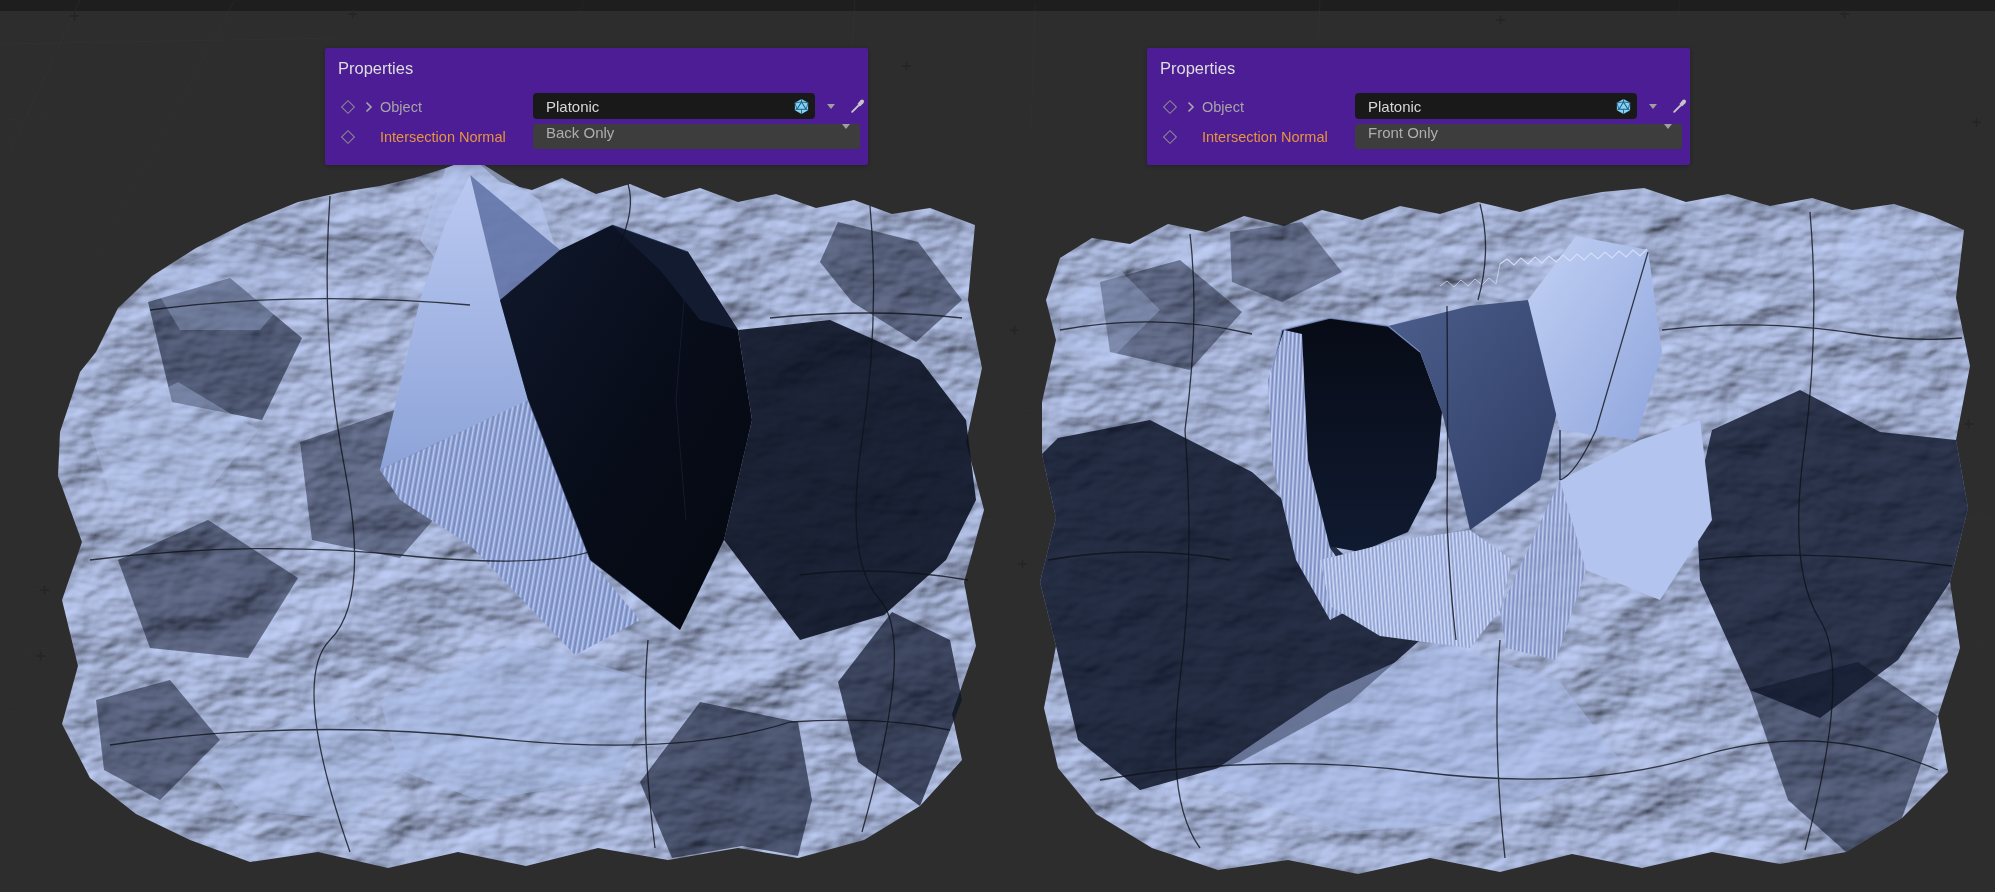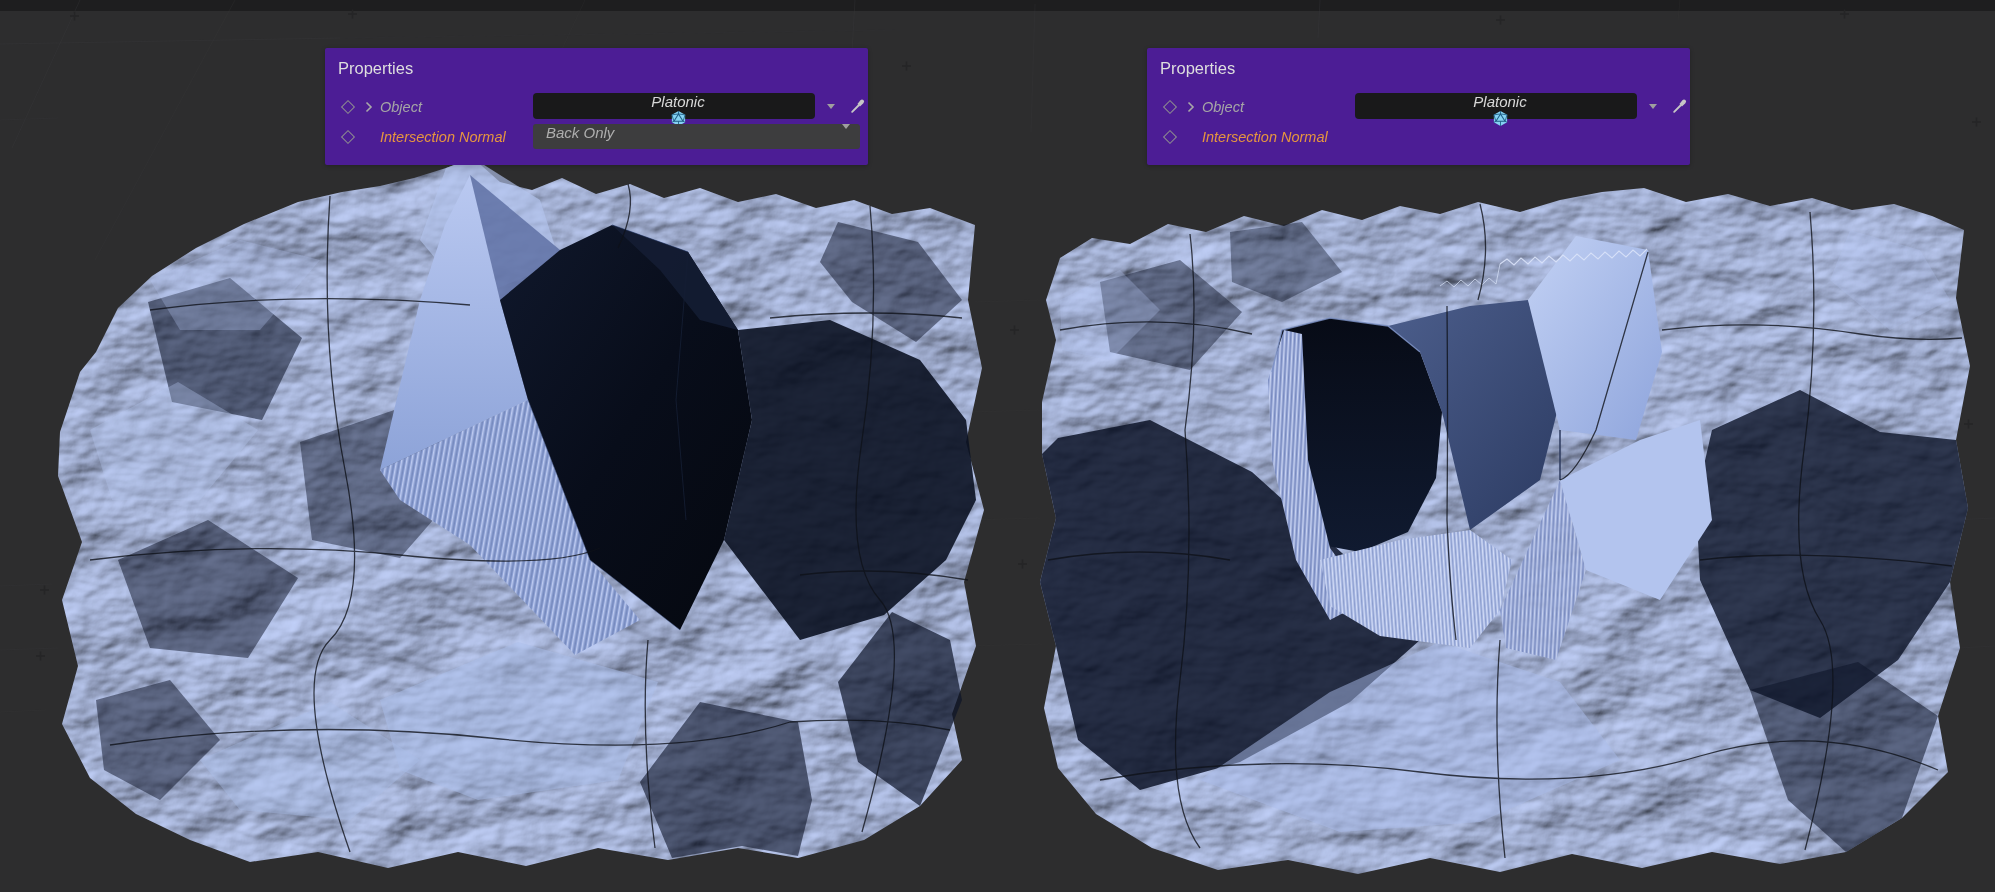--- a/index.html
+++ b/index.html
@@ -9,33 +9,33 @@
   }
   .scene-svg{position:absolute;left:0;top:0;}
   
   .panel{
     position:absolute;top:48px;width:543px;height:117px;
     background:#4c1d95;border-radius:2px;box-sizing:border-box;
     padding:9px 0 0 13px;z-index:10;
     box-shadow:0 1px 4px rgba(0,0,0,.25);
   }
   .panel-title{height:22px;line-height:22px;font-size:16.5px;color:#dedede;margin-bottom:14px;}
-  .prow{height:27px;position:relative;display:flex;align-items:center;margin-bottom:3px;font-style:italic;}
+  .prow{height:27px;position:relative;display:flex;align-items:center;margin-bottom:3px;}
   .diamond{
     width:8px;height:8px;border:1.4px solid #8f8f8f;transform:rotate(45deg);
     margin:0 12px 0 5px;flex:0 0 auto;background:transparent;
   }
   .chev{width:8px;height:12px;margin-right:7px;flex:0 0 auto;}
   .plabel{font-size:14.5px;white-space:nowrap;}
   .plabel.gray{color:#a6a6a6;}
   .plabel.orange{color:#e6953f;}
   .obj-field{
     position:absolute;left:195px;top:0;width:282px;height:26px;
     background:#19191a;border-radius:4px;display:flex;align-items:center;
-    padding:0 5px 0 13px;box-sizing:border-box;cursor:default;flex-direction:column;
+    padding:0 5px 0 13px;box-sizing:border-box;cursor:default;
   }
   .obj-field .ftext{font-size:15px;color:#d8d8d8;flex:1;}
   .ico-svg{width:17px;height:17px;flex:0 0 auto;}
   .caret{
     width:0;height:0;border-left:4.5px solid transparent;border-right:4.5px solid transparent;
     border-top:5.5px solid #9f9f9f;flex:0 0 auto;
   }
   .caret.row1{position:absolute;left:489px;top:11px;}
   .dropper{position:absolute;left:511px;top:3px;width:19px;height:19px;}
   .dropdown{
@@ -321,14 +321,18 @@
     </div>
     <span class="caret row1"></span>
     <svg class="dropper" viewBox="0 0 18 18">
       <path d="M3 15 L9 9" stroke="#c6c6c6" stroke-width="1.8" stroke-linecap="round"></path>
       <path d="M8 7.6 L10.4 10 L13.6 6.8 Q15.1 5.3 13.7 3.9 Q12.3 2.5 10.8 4 Z" fill="#c6c6c6"></path>
     </svg>
   </div>
   <div class="prow">
     <span class="diamond"></span>
     <span class="plabel orange" style="margin-left:15px">Intersection Normal</span>
+    <div class="dropdown">
+      <span class="dtext">Front Only</span>
+      <span class="caret"></span>
+    </div>
   </div>
 </div>
 
 </body></html>

